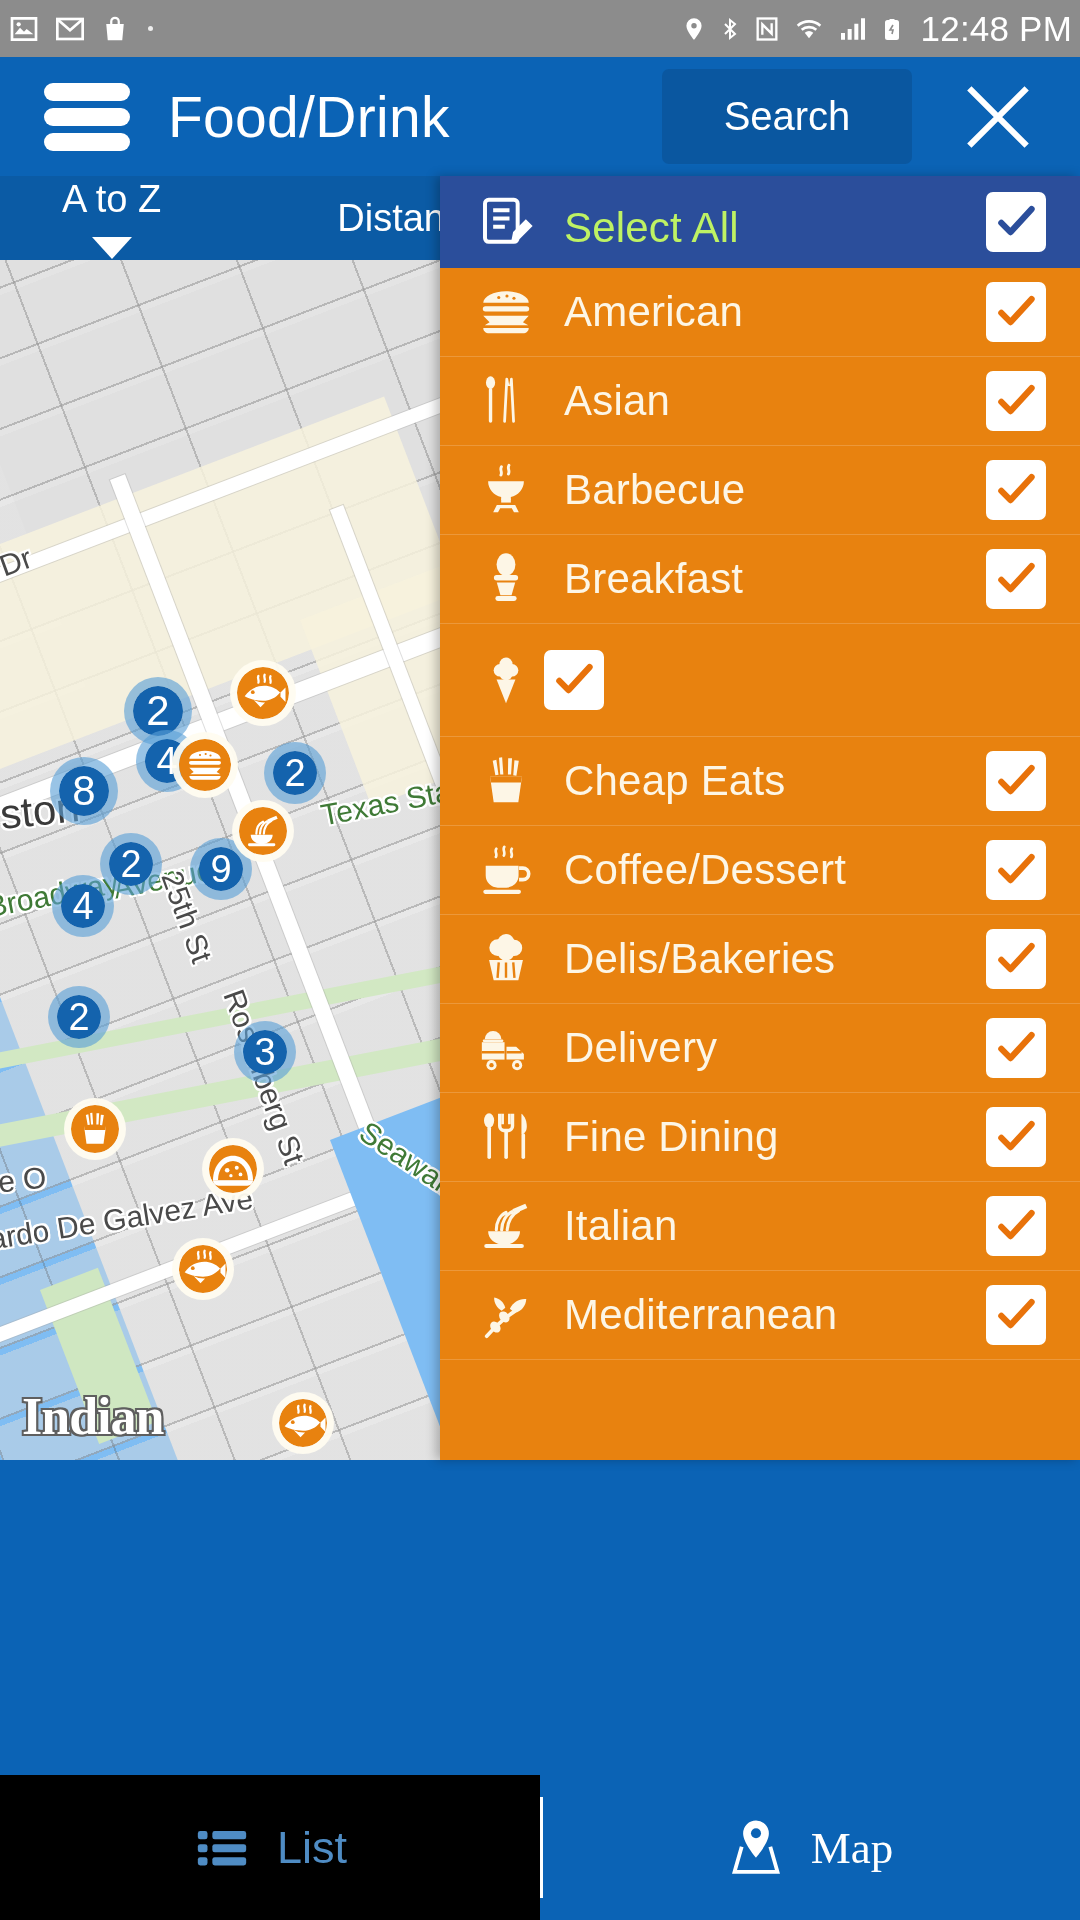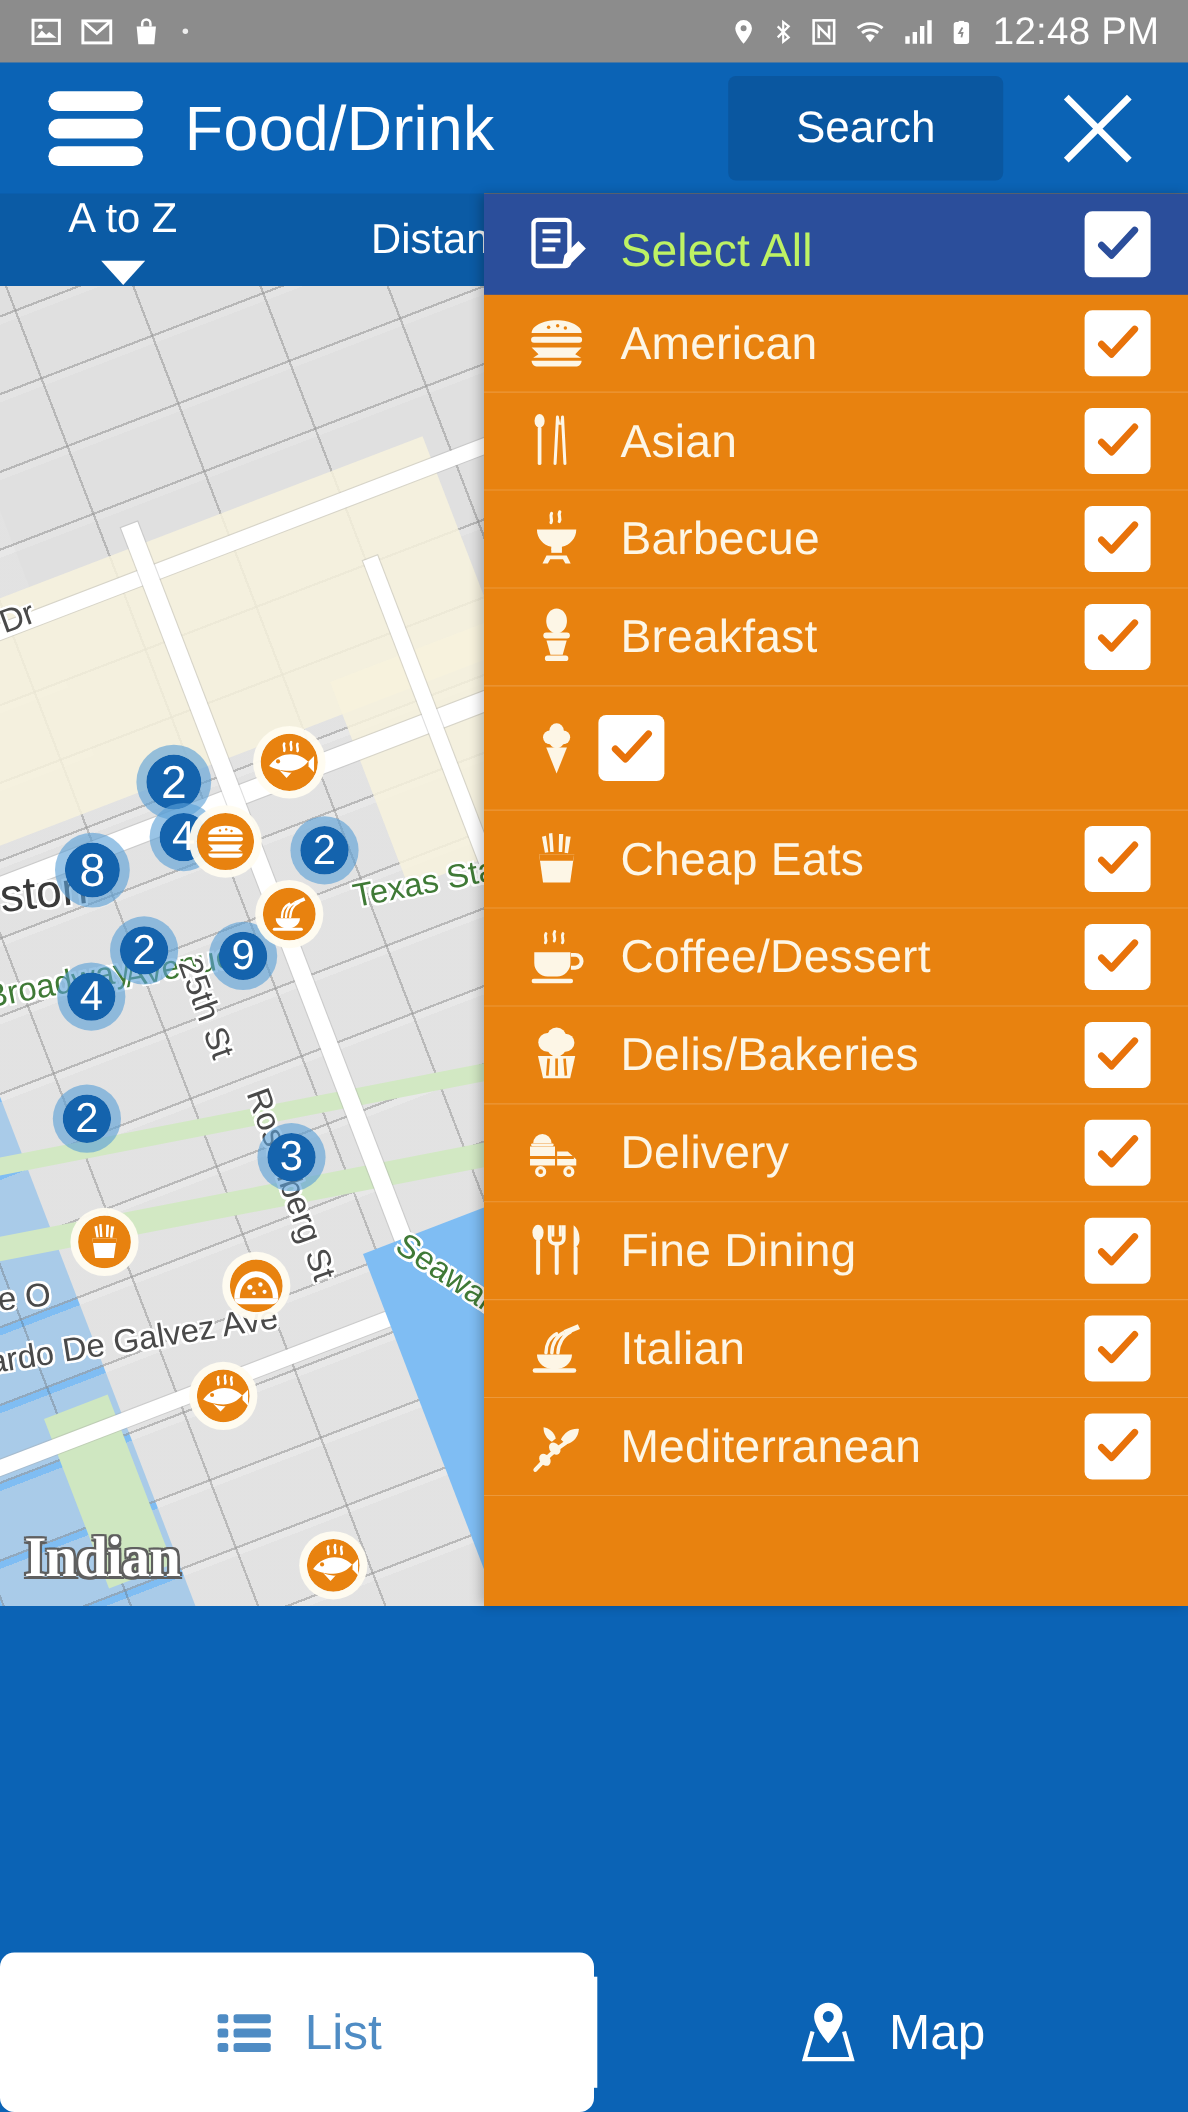--- a/index.html
+++ b/index.html
@@ -7,21 +7,21 @@
   body {
     font-family:"Liberation Sans", sans-serif;
     background:#0b63b5;
     position:relative;
   }
 
   
   .statusbar {
     position:absolute; left:0; top:0; width:1080px; height:57px;
     background:#8c8c8c; display:flex; align-items:center;
-    padding:0 26px; color:#ffffff;
+    padding:0 8px; color:#ffffff;
   }
   .sb-left { display:flex; align-items:center; gap:14px; }
   .sb-right { margin-left:auto; display:flex; align-items:center; gap:11px; }
   .sb-ico { display:block; }
   .sb-time { font-size:35px; color:#ffffff; letter-spacing:.2px; margin-left:6px; }
   .sb-dot { width:5px; height:5px; border-radius:50%; background:#ffffff; opacity:.85; margin-left:4px;}
 
   
   .appbar {
     position:absolute; left:0; top:57px; width:1080px; height:119px;
@@ -152,22 +152,22 @@
   }
 
   
   .bottomnav {
     position:absolute; left:0; bottom:0; width:1080px; height:145px; display:flex;
   }
   .nav-item {
     flex:1; display:flex; align-items:center; justify-content:center; gap:26px;
     cursor:pointer;
   }
-  .nav-list { background:#ffffff; color:#4f8cc4;border-radius:13px; }
-  .nav-map  { background:#0b63b5; color:#ffffff; position:relative; }
+  .nav-list { background:#000000; color:#4f8cc4; }
+  .nav-map  { background:#0b63b5; color:#ffffff; position:relative;font-family:Liberation Serif, serif; }
   .nav-map:before {
     content:""; position:absolute; left:0; top:22px; bottom:22px; width:3px; background:#ffffff;
   }
   .nav-label { font-size:45px; }
 </style>
 </head>
 <body>
 
 <div class="statusbar">
   <div class="sb-left">

